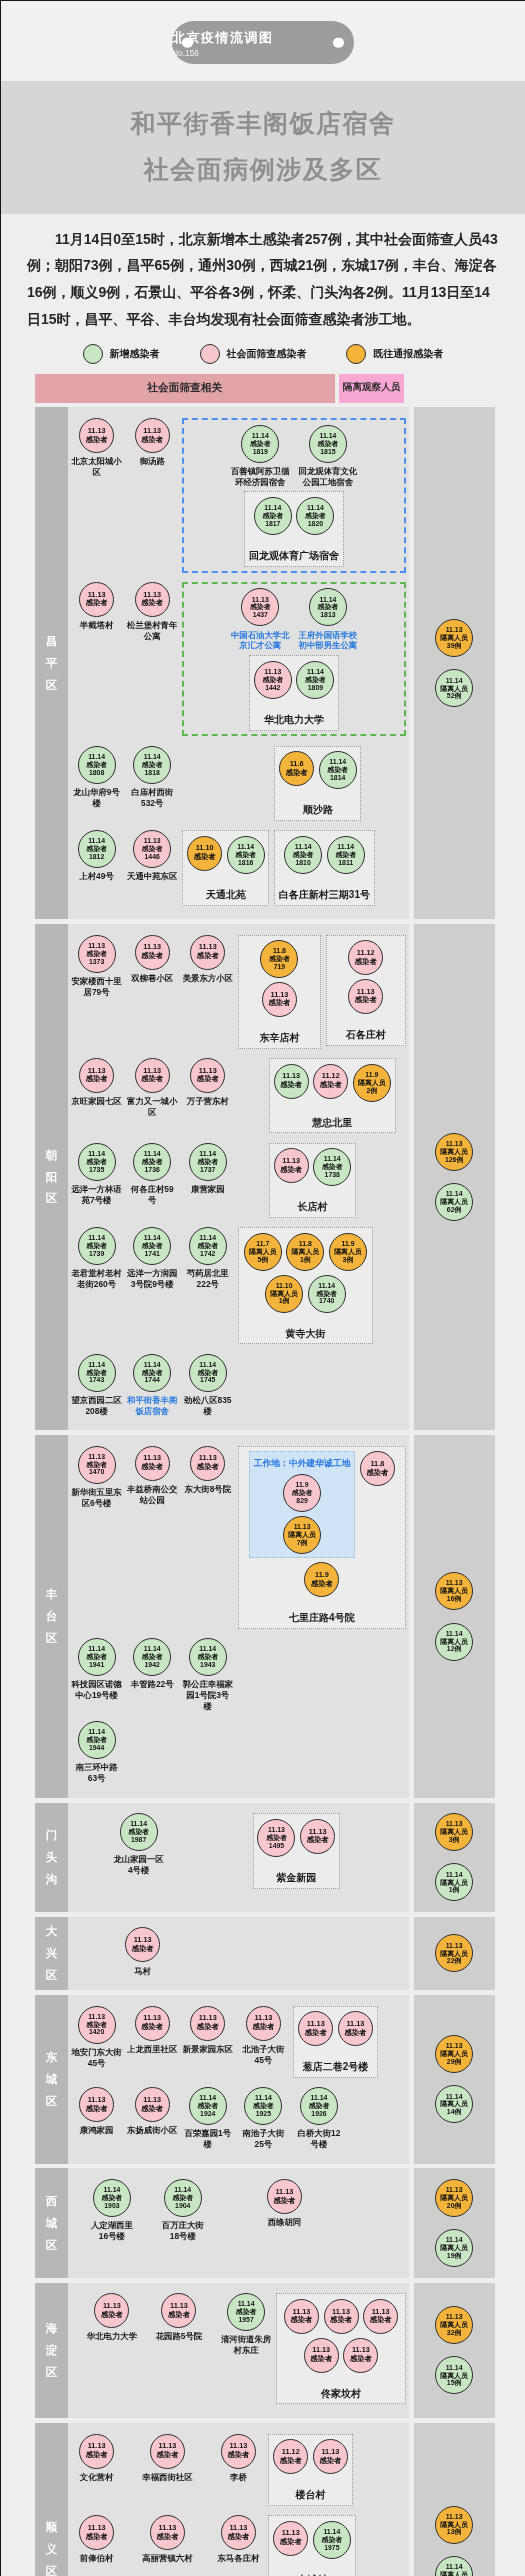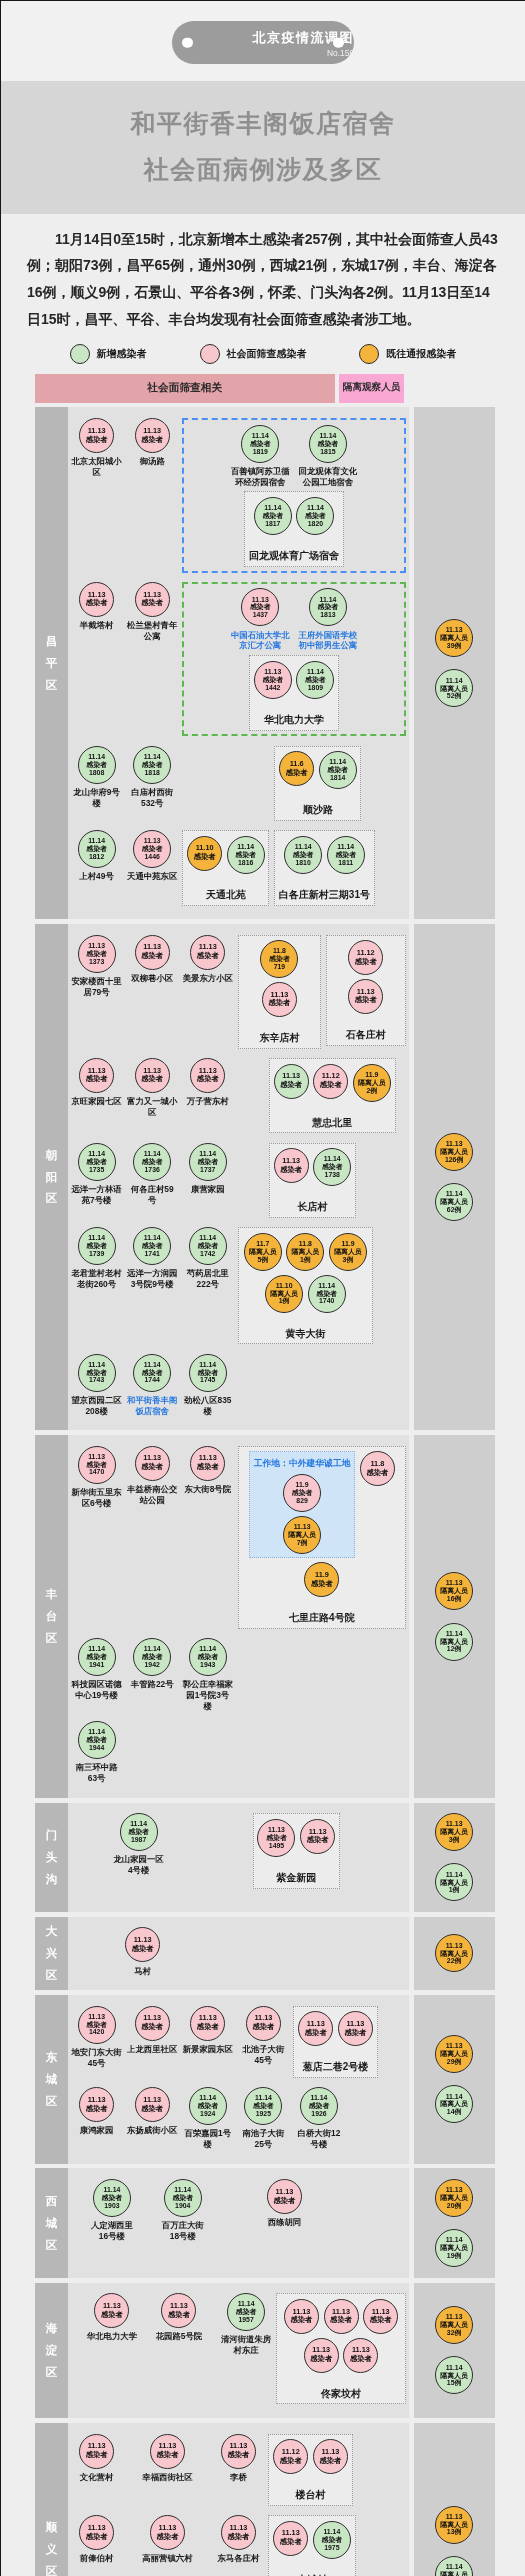--- a/index.html
+++ b/index.html
@@ -1,36 +1,36 @@
 <!DOCTYPE html>
 <html style="font-size:12.2px"><head>
 <meta charset="utf-8">
 <style>
   html,body{margin:0;padding:0;}
   body{width:526px;background:#eeeeee;font-family:"Liberation Sans","DejaVu Sans",sans-serif;}
   .page{width:526px;box-sizing:border-box;border:1.5px solid #161616;background:#eeeeee;padding-bottom:20px;}
 
   
   .top{background:#f1f1f1;padding:20px 0 17px;}
-  .badge{position:relative;width:182px;margin:0 auto;background:#9c9c9c;border-radius:24.5px;color:#fff;text-align:right;padding:7.7px 0 6.1px;}
+  .badge{position:relative;width:182px;margin:0 auto;background:#9c9c9c;border-radius:24.5px;color:#fff;text-align:left;padding:7.7px 0 6.1px;}
   .badge-title{font-size:13px;font-weight:bold;letter-spacing:1.5px;}
   .badge-no{font-size:8.4px;margin-top:1.5px;color:#f2f2f2;}
   .badge-dot{position:absolute;top:50%;width:10.7px;height:10.7px;border-radius:50%;background:#fff;transform:translateY(-50%);}
   .badge-dot.left{left:10px;} .badge-dot.right{right:10px;}
 
   
   .title-band{background:#d6d6d6;text-align:center;padding:18.4px 0 21.4px;}
   .title-line{font-size:25px;font-weight:bold;color:#8f8f8f;line-height:1.85;letter-spacing:1.5px;}
   .red{color:#e84a3c;}
 
   
   .intro{padding:12.2px 26px 6.1px;font-size:14px;line-height:1.9;color:#262626;font-weight:bold;text-indent:2em;margin:0;}
 
   
-  .legend{display:flex;justify-content:center;gap:53px;padding:6.1px 0 9.2px;}
+  .legend{display:flex;justify-content:center;gap:40px;padding:6.1px 0 9.2px;}
   .legend-item{display:flex;align-items:center;gap:6.9px;font-size:10px;font-weight:bold;color:#1c1c1c;}
   .legend-dot{width:20px;height:20px;border-radius:50%;border:1.5px solid #2b2b2b;box-sizing:border-box;}
 
   
   .table{margin:0 32px 0 34px;width:369px;}
   .thead{display:flex;margin-bottom:4.6px;}
   .thead-left{width:374px;background:#e2a3a9;text-align:center;font-weight:bold;font-size:10.7px;color:#2b2b2b;padding:7.7px 0;}
   .thead-right{width:81px;background:#f9a8d4;margin-left:4.6px;text-align:center;font-weight:bold;font-size:9.6px;color:#2b2b2b;padding:7.7px 0;}
 
   .section{display:flex;margin-bottom:4.6px;align-items:stretch;}

